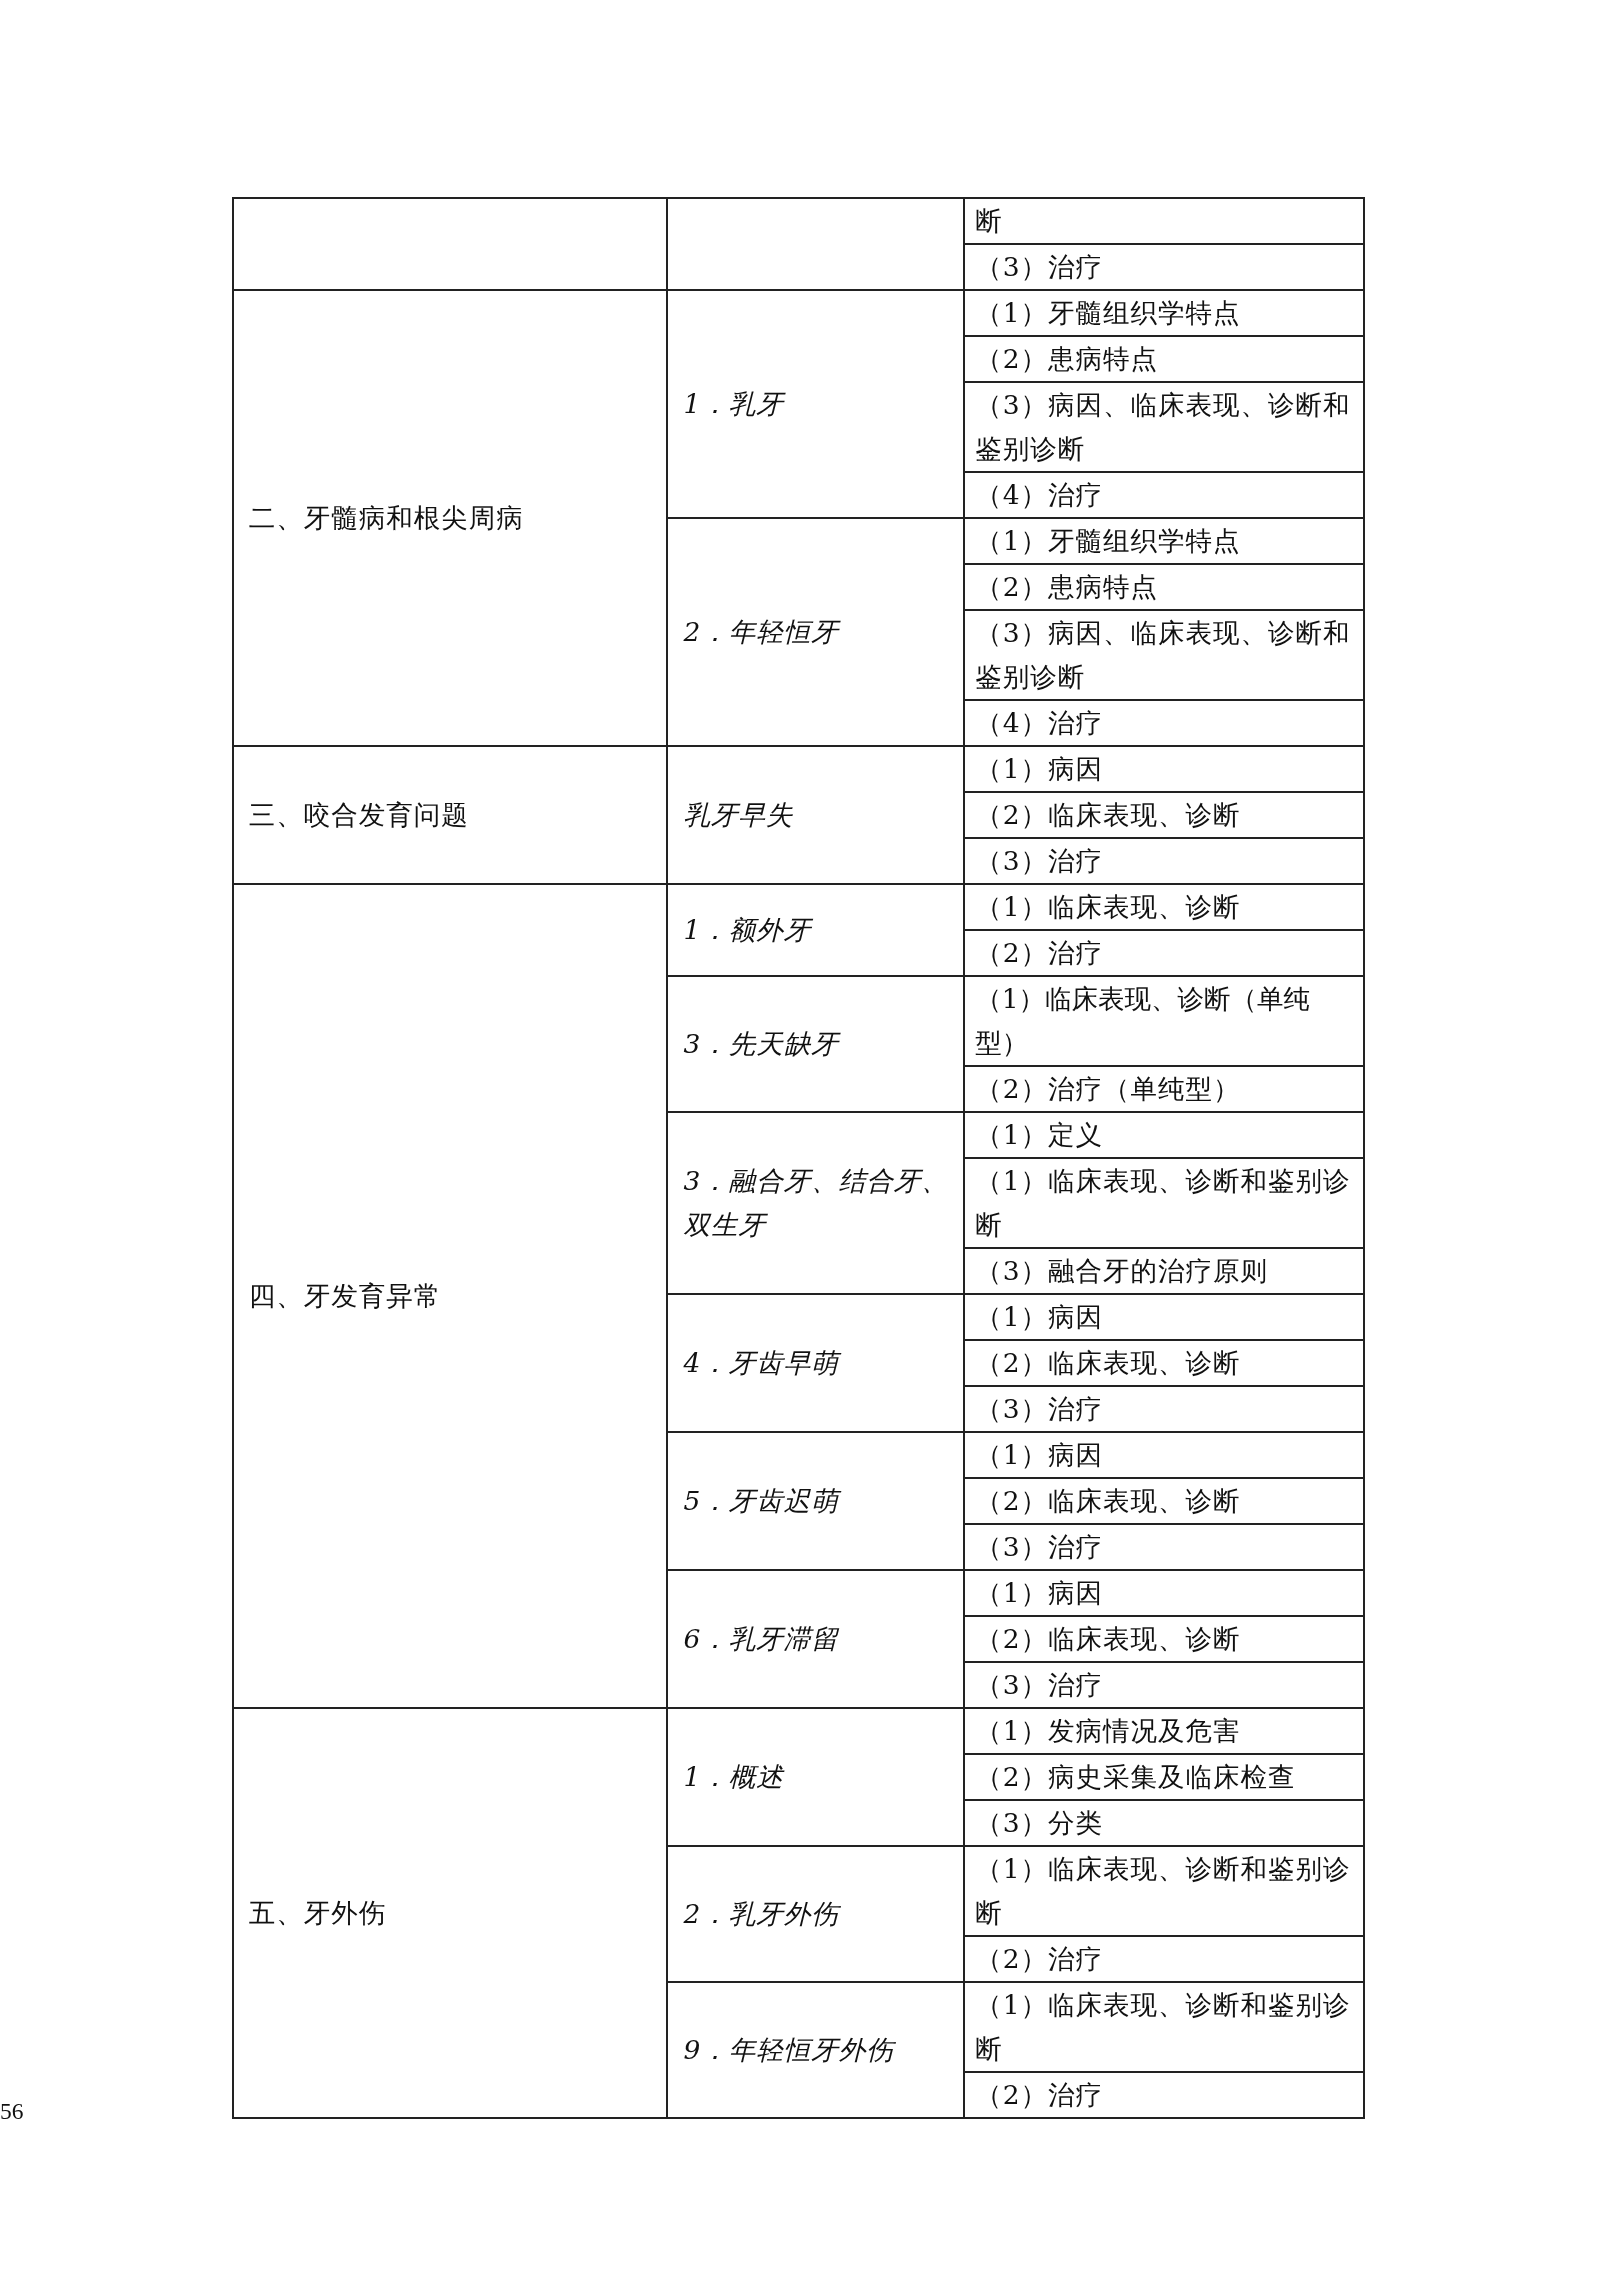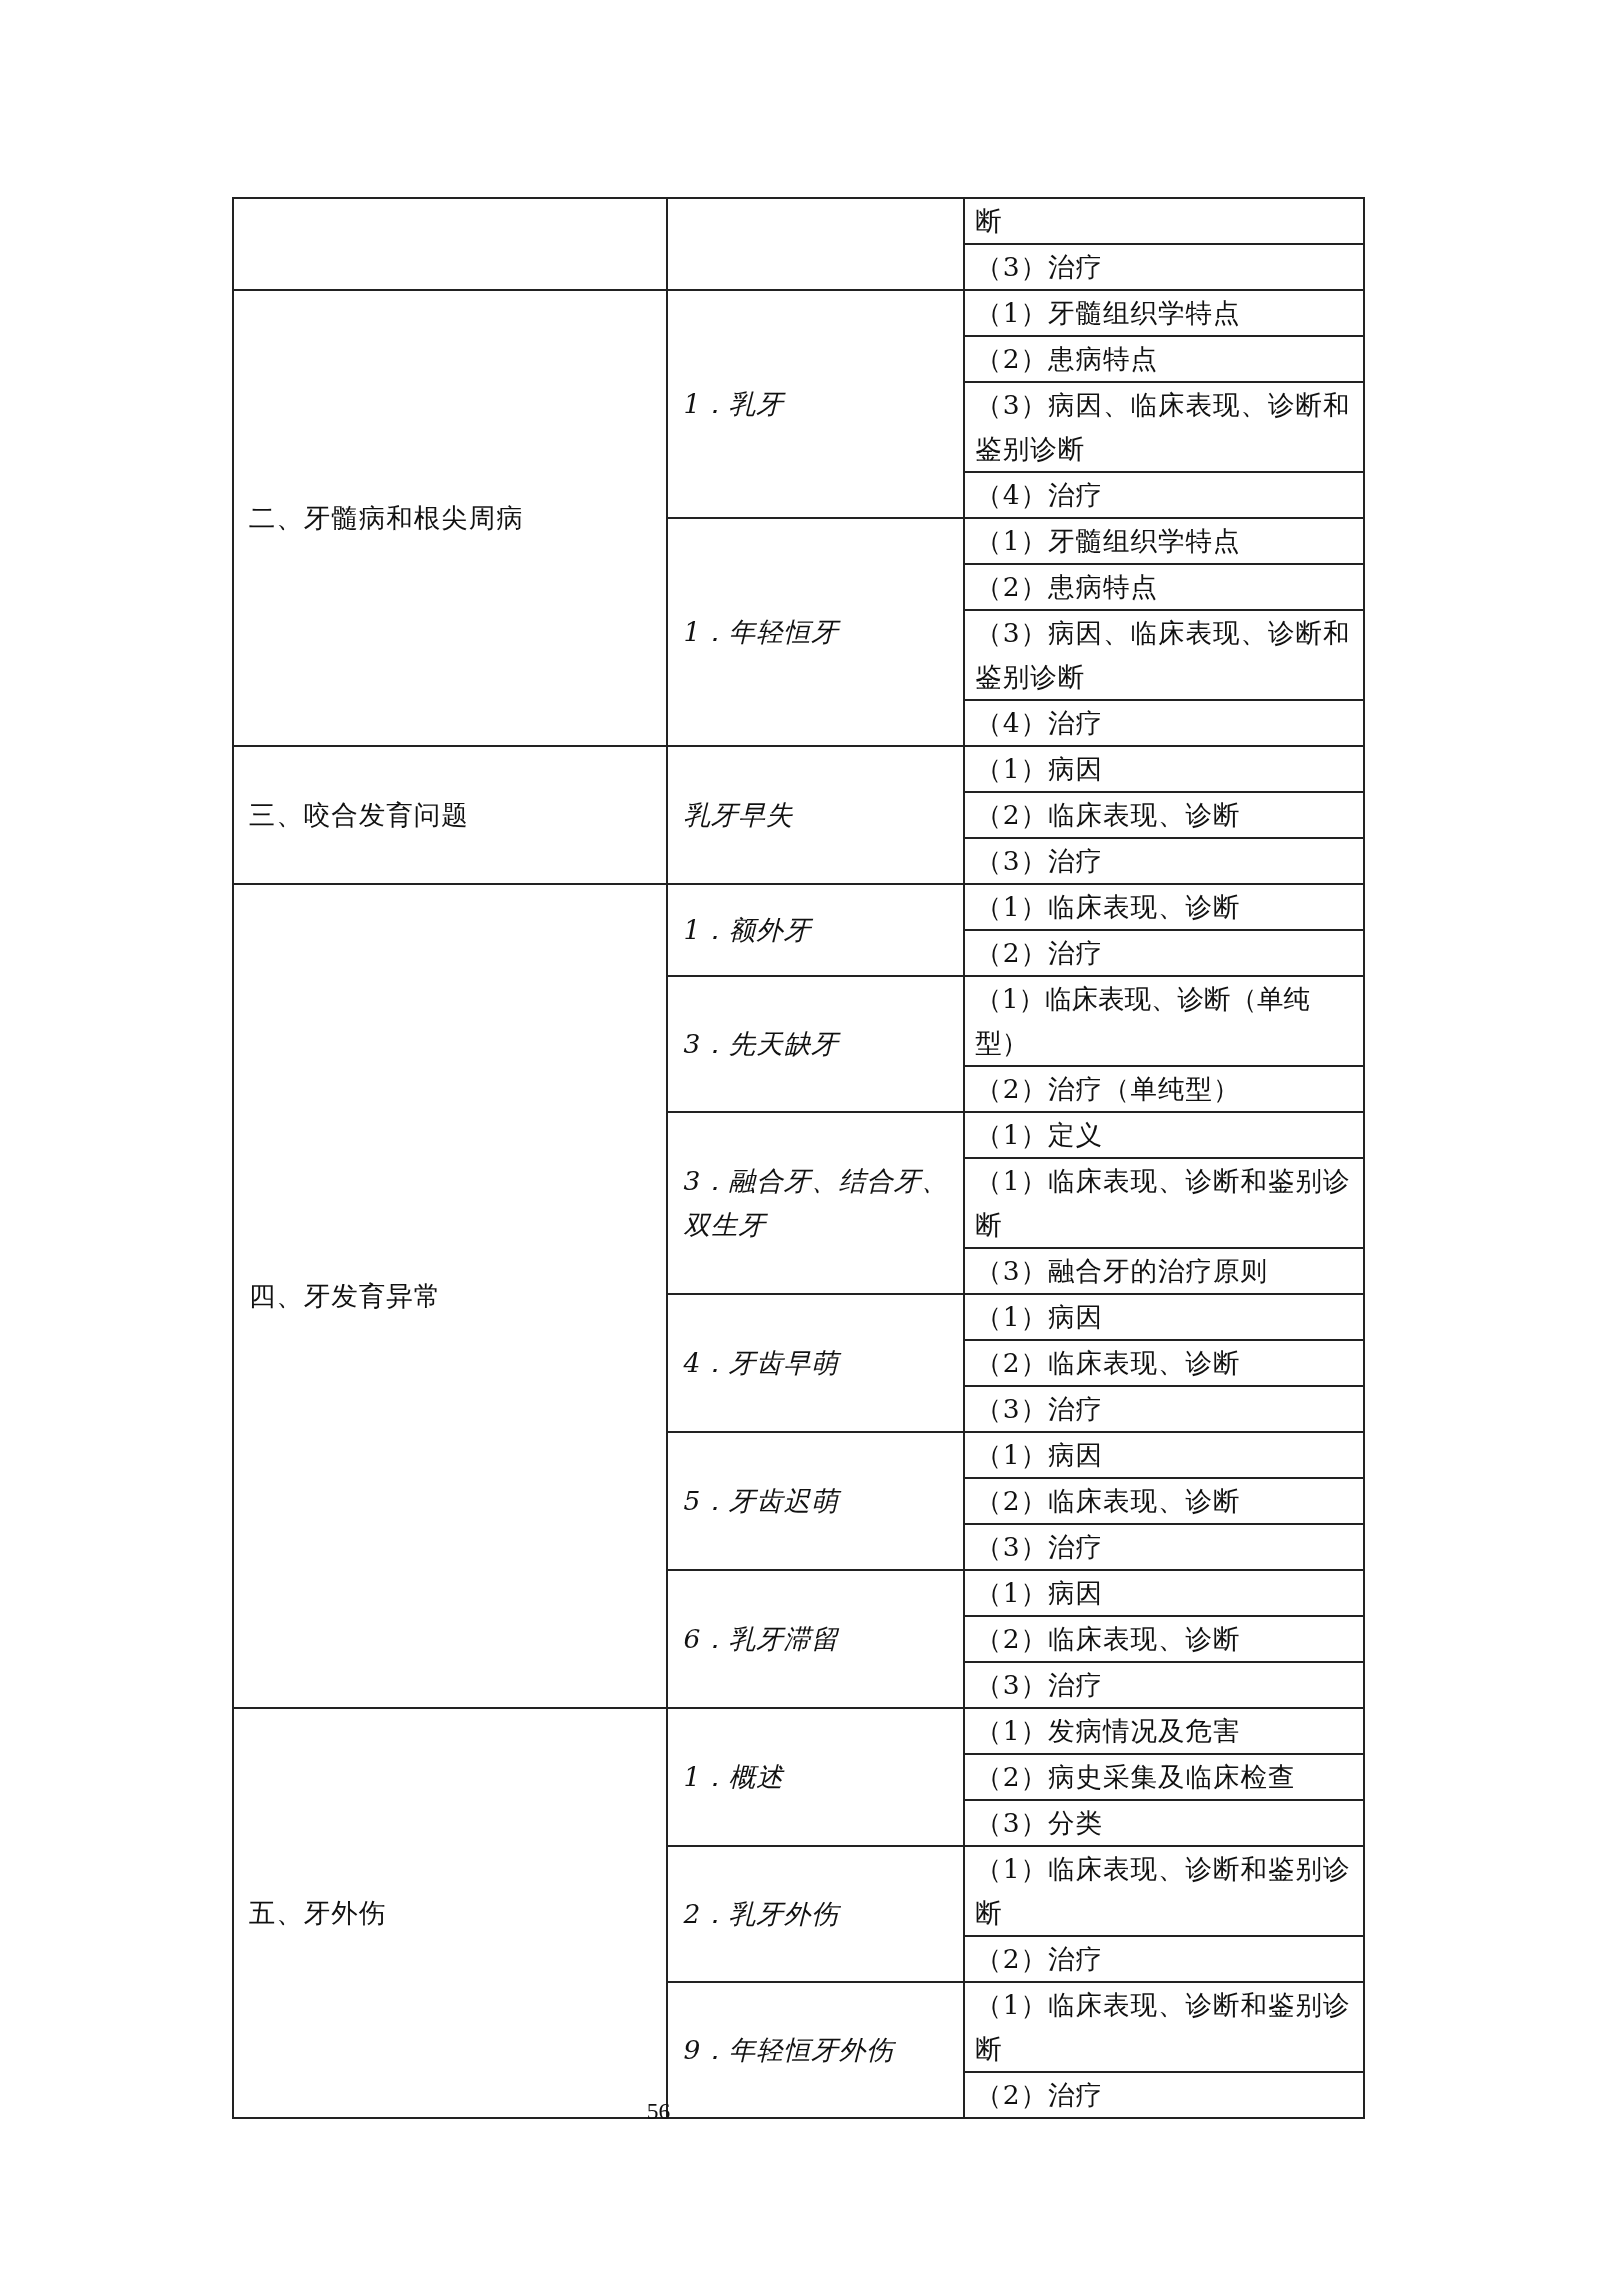--- a/index.html
+++ b/index.html
@@ -18,21 +18,21 @@
     line-height: 44px;
     vertical-align: middle;
     letter-spacing: 1px;
   }
   table.syllabus td.c1 { width: 417px; padding-left: 14.7px; margin-left: 36px; }
   table.syllabus td.c2 { width: 280px; padding-left: 15.7px; font-style: italic; }
   table.syllabus td.c3 { padding-left: 9.8px; padding-right: 7.8px; }
   table.syllabus tr.single td.c3 { height: 44px; }
   .page-number {
     position: absolute; left: 0; width: 1317px; top: 2098px;
-    text-align: center; font-size: 23.5px; font-family: "Liberation Serif", serif;
+    text-align: left; font-size: 23.5px; font-family: "Liberation Serif", serif;
   }
 </style>
 </head>
 <body>
 
 <div id="page">
   <table class="syllabus">
     <tbody>
 
       <tr class="single">
@@ -52,21 +52,21 @@
       <tr>
           <td class="c3">（2）患病特点</td>
         </tr>
       <tr>
           <td class="c3">（3）病因、临床表现、诊断和鉴别诊断</td>
         </tr>
       <tr>
           <td class="c3">（4）治疗</td>
         </tr>
       <tr>
-        <td class="c2" rowspan="4">1．年轻恒牙</td>
+        <td class="c2" rowspan="4">2．年轻恒牙</td>
         <td class="c3">（1）牙髓组织学特点</td>
       </tr>
       <tr>
           <td class="c3">（2）患病特点</td>
         </tr>
       <tr>
           <td class="c3">（3）病因、临床表现、诊断和鉴别诊断</td>
         </tr>
       <tr>
           <td class="c3">（4）治疗</td>

